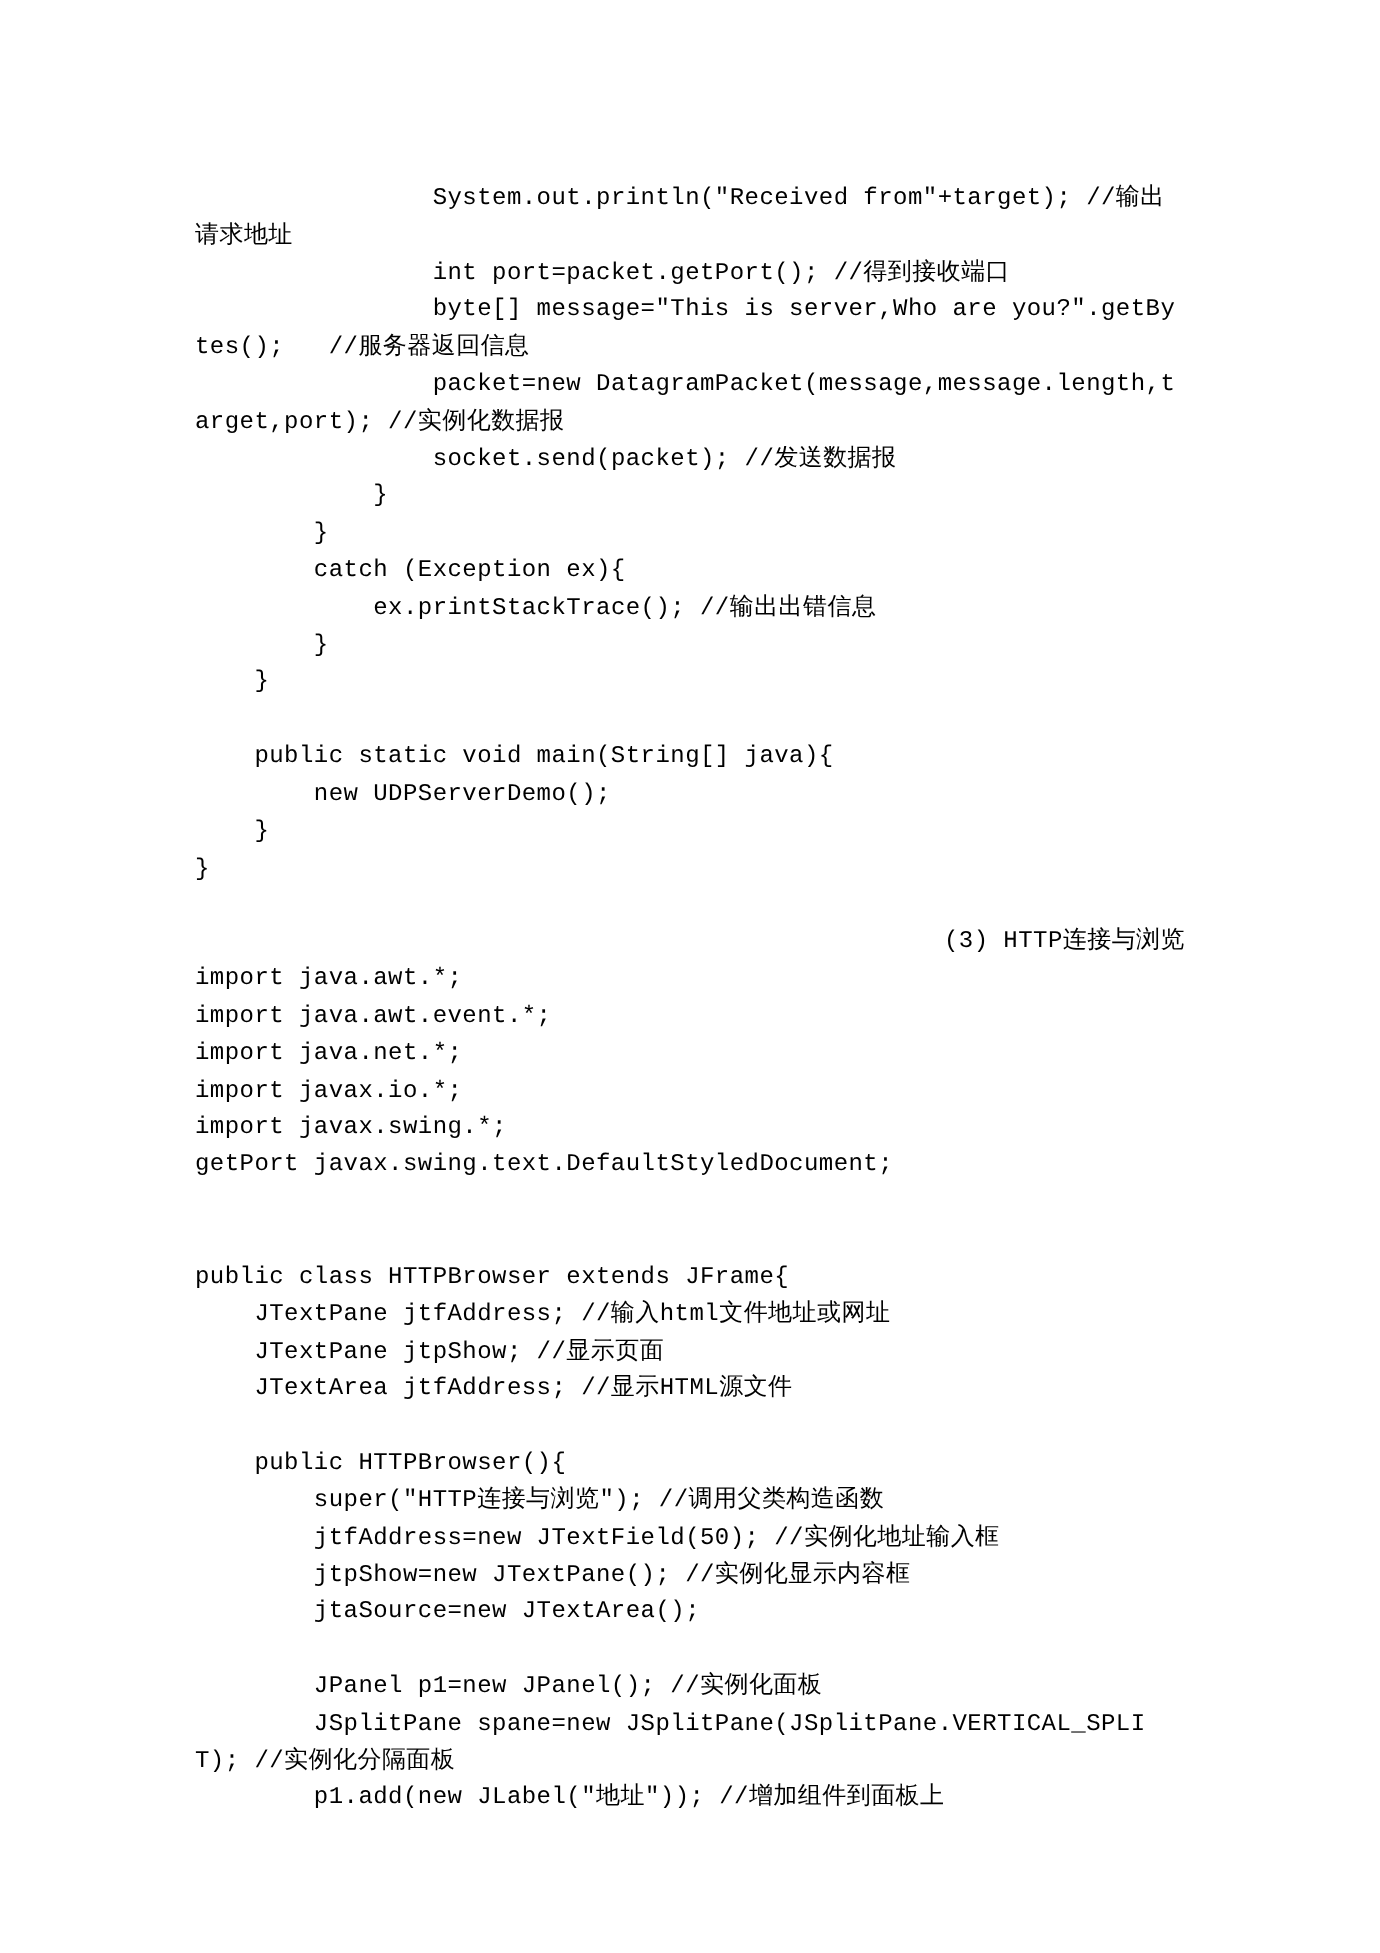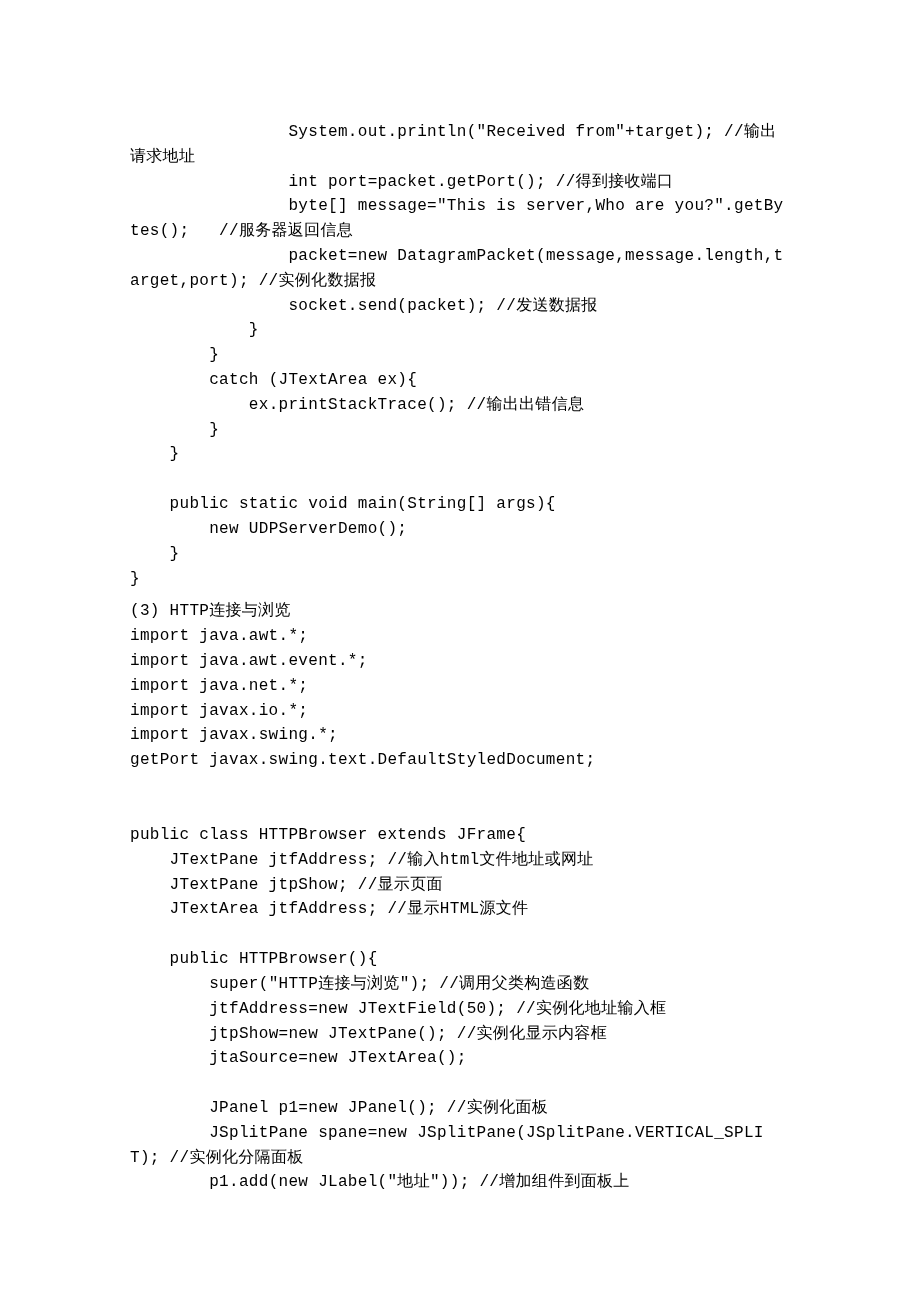--- a/index.html
+++ b/index.html
@@ -16,43 +16,43 @@
       font-size: 16px;
       line-height: 1.55;
       color: #000000;
       letter-spacing: 0.3px;
     }
     .code-line {
       white-space: pre-wrap;
       word-break: break-all;
     }
     .section-title {
-      text-align: left;
-      margin-top: 8px;
+      text-align: right;
+      margin-top: 24px;
     }
     .blank {
       height: 25px;
     }
   </style>
 </head>
 <body>
 
 <div class="code-line">                System.out.println("Received from"+target); //输出请求地址</div>
 <div class="code-line">                int port=packet.getPort(); //得到接收端口</div>
 <div class="code-line">                byte[] message="This is server,Who are you?".getBytes();   //服务器返回信息</div>
 <div class="code-line">                packet=new DatagramPacket(message,message.length,target,port); //实例化数据报</div>
 <div class="code-line">                socket.send(packet); //发送数据报</div>
 <div class="code-line">            }</div>
 <div class="code-line">        }</div>
-<div class="code-line">        catch (JTextArea ex){</div>
+<div class="code-line">        catch (Exception ex){</div>
 <div class="code-line">            ex.printStackTrace(); //输出出错信息</div>
 <div class="code-line">        }</div>
 <div class="code-line">    }</div>
 <div class="blank"></div>
-<div class="code-line">    public static void main(String[] args){</div>
+<div class="code-line">    public static void main(String[] java){</div>
 <div class="code-line">        new UDPServerDemo();</div>
 <div class="code-line">    }</div>
 <div class="code-line">}</div>
 <div class="code-line section-title">(3) HTTP连接与浏览</div>
 <div class="code-line">import java.awt.*;</div>
 <div class="code-line">import java.awt.event.*;</div>
 <div class="code-line">import java.net.*;</div>
 <div class="code-line">import javax.io.*;</div>
 <div class="code-line">import javax.swing.*;</div>
 <div class="code-line">getPort javax.swing.text.DefaultStyledDocument;</div>

